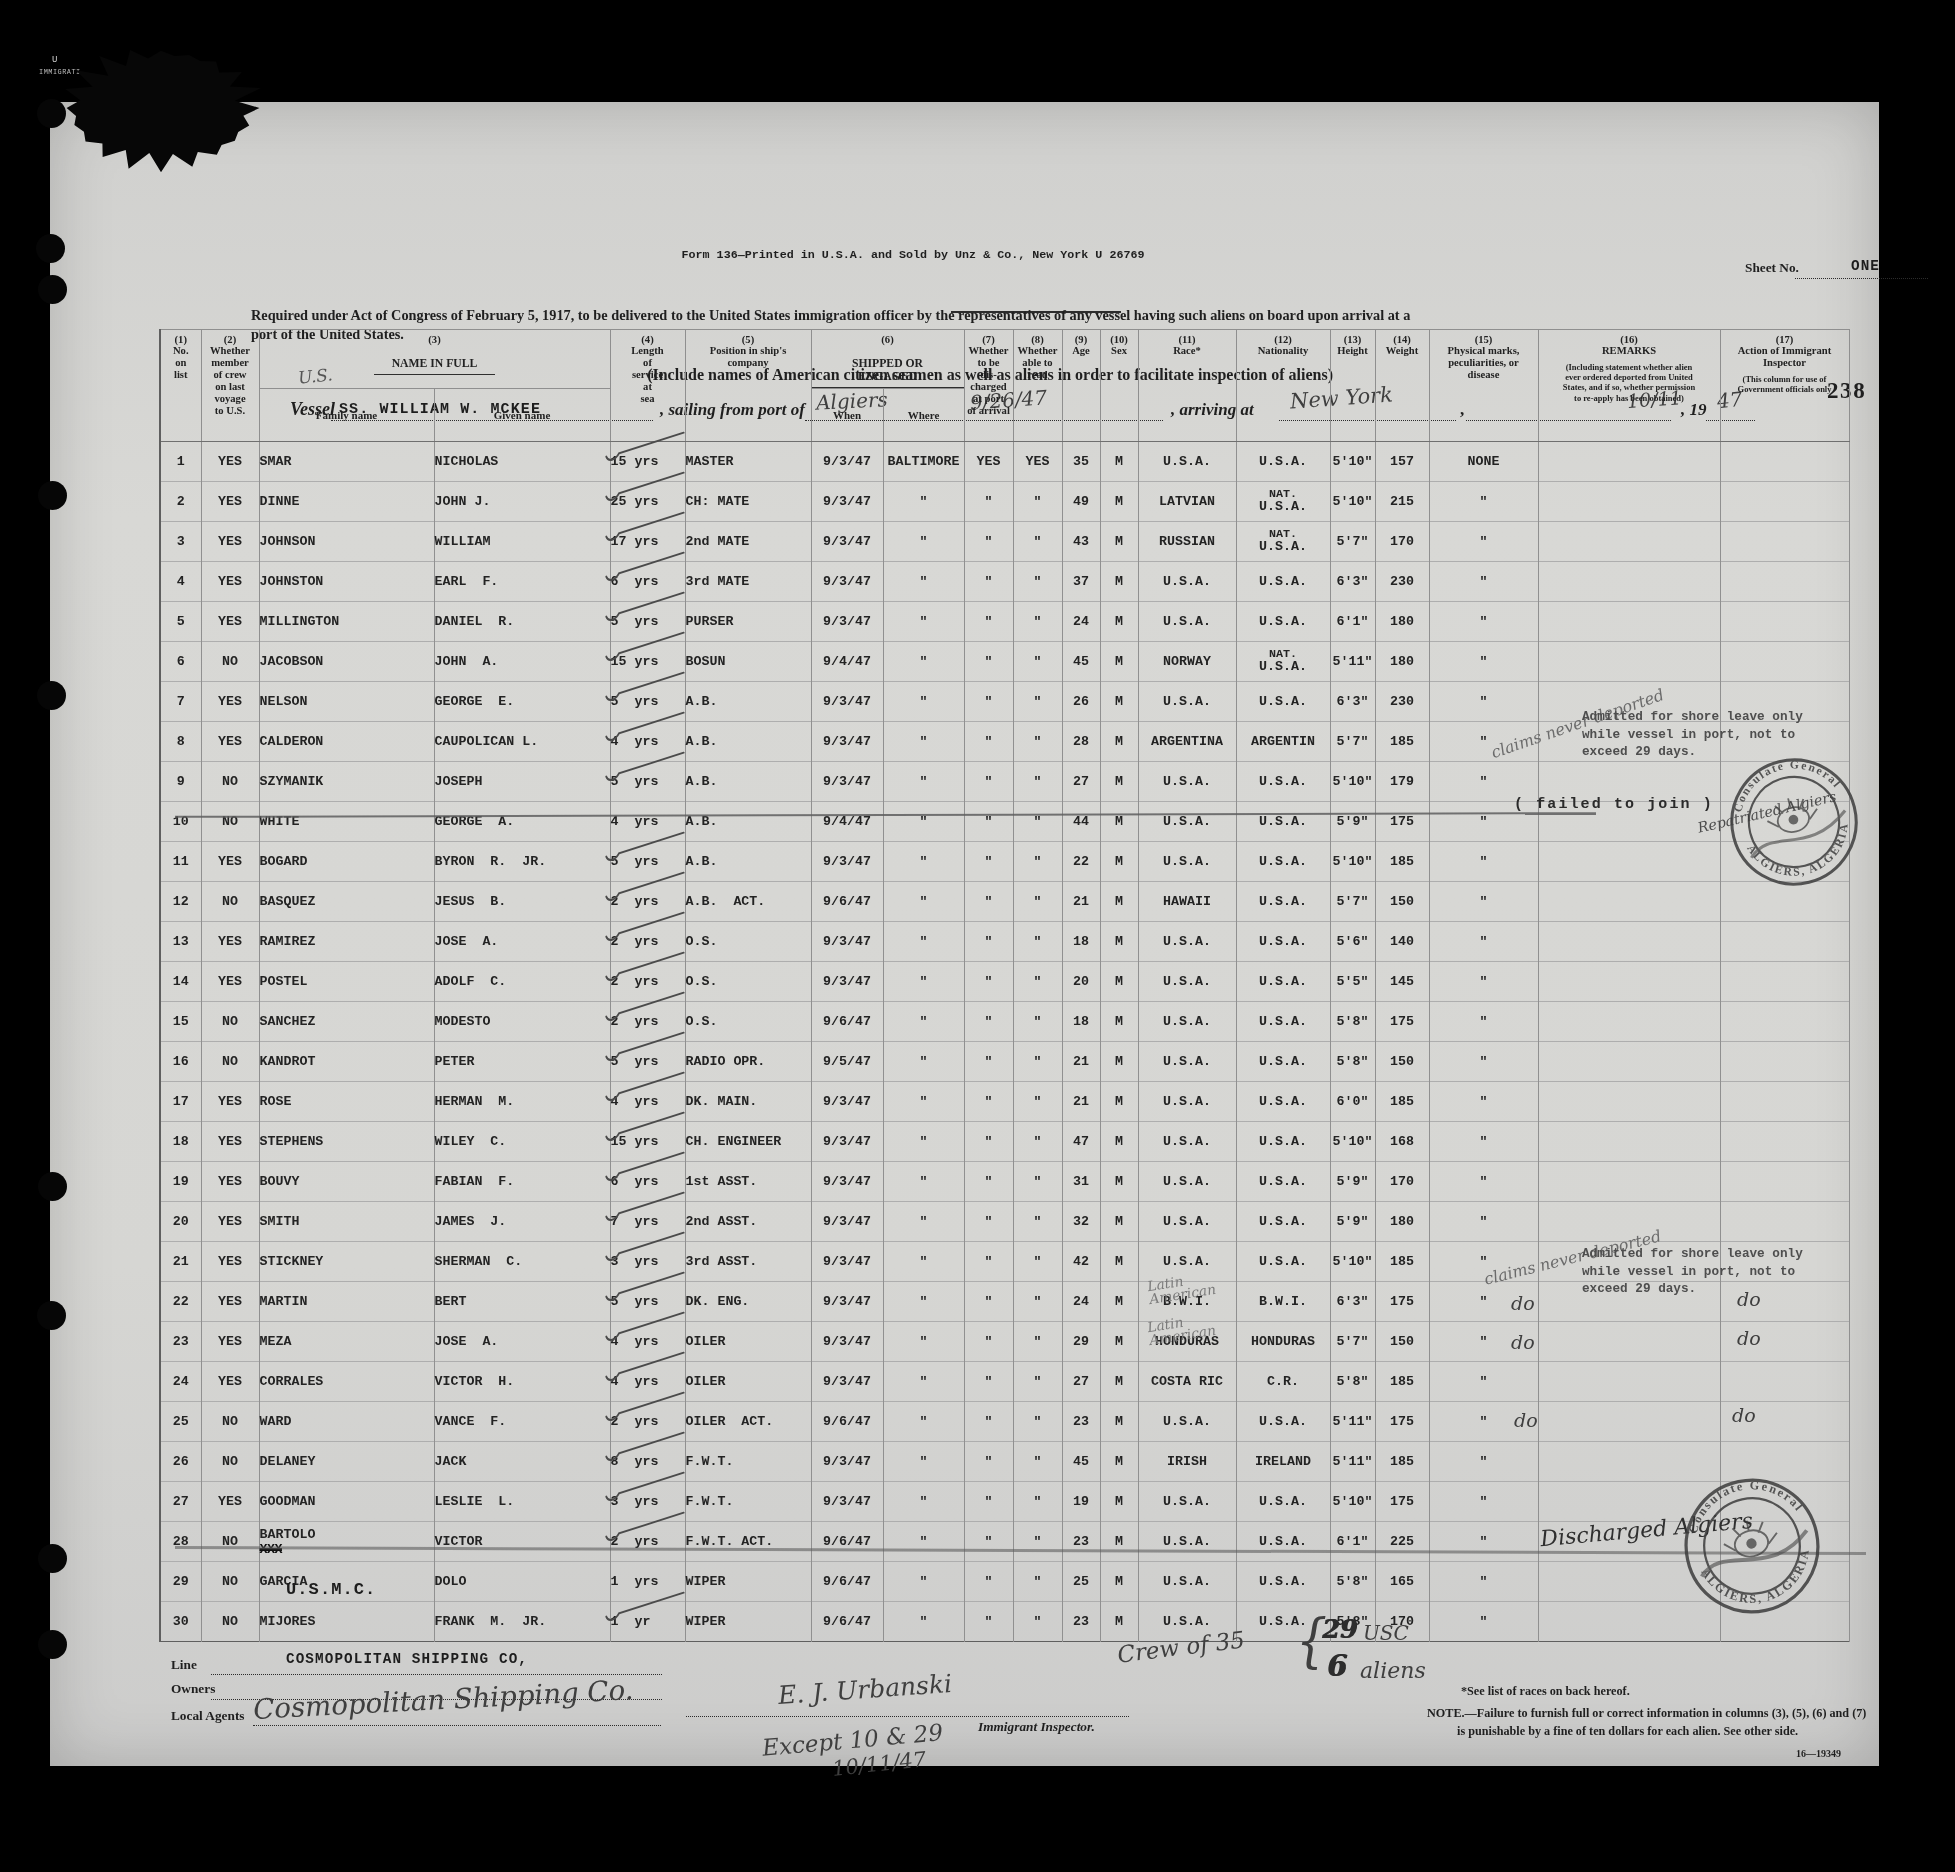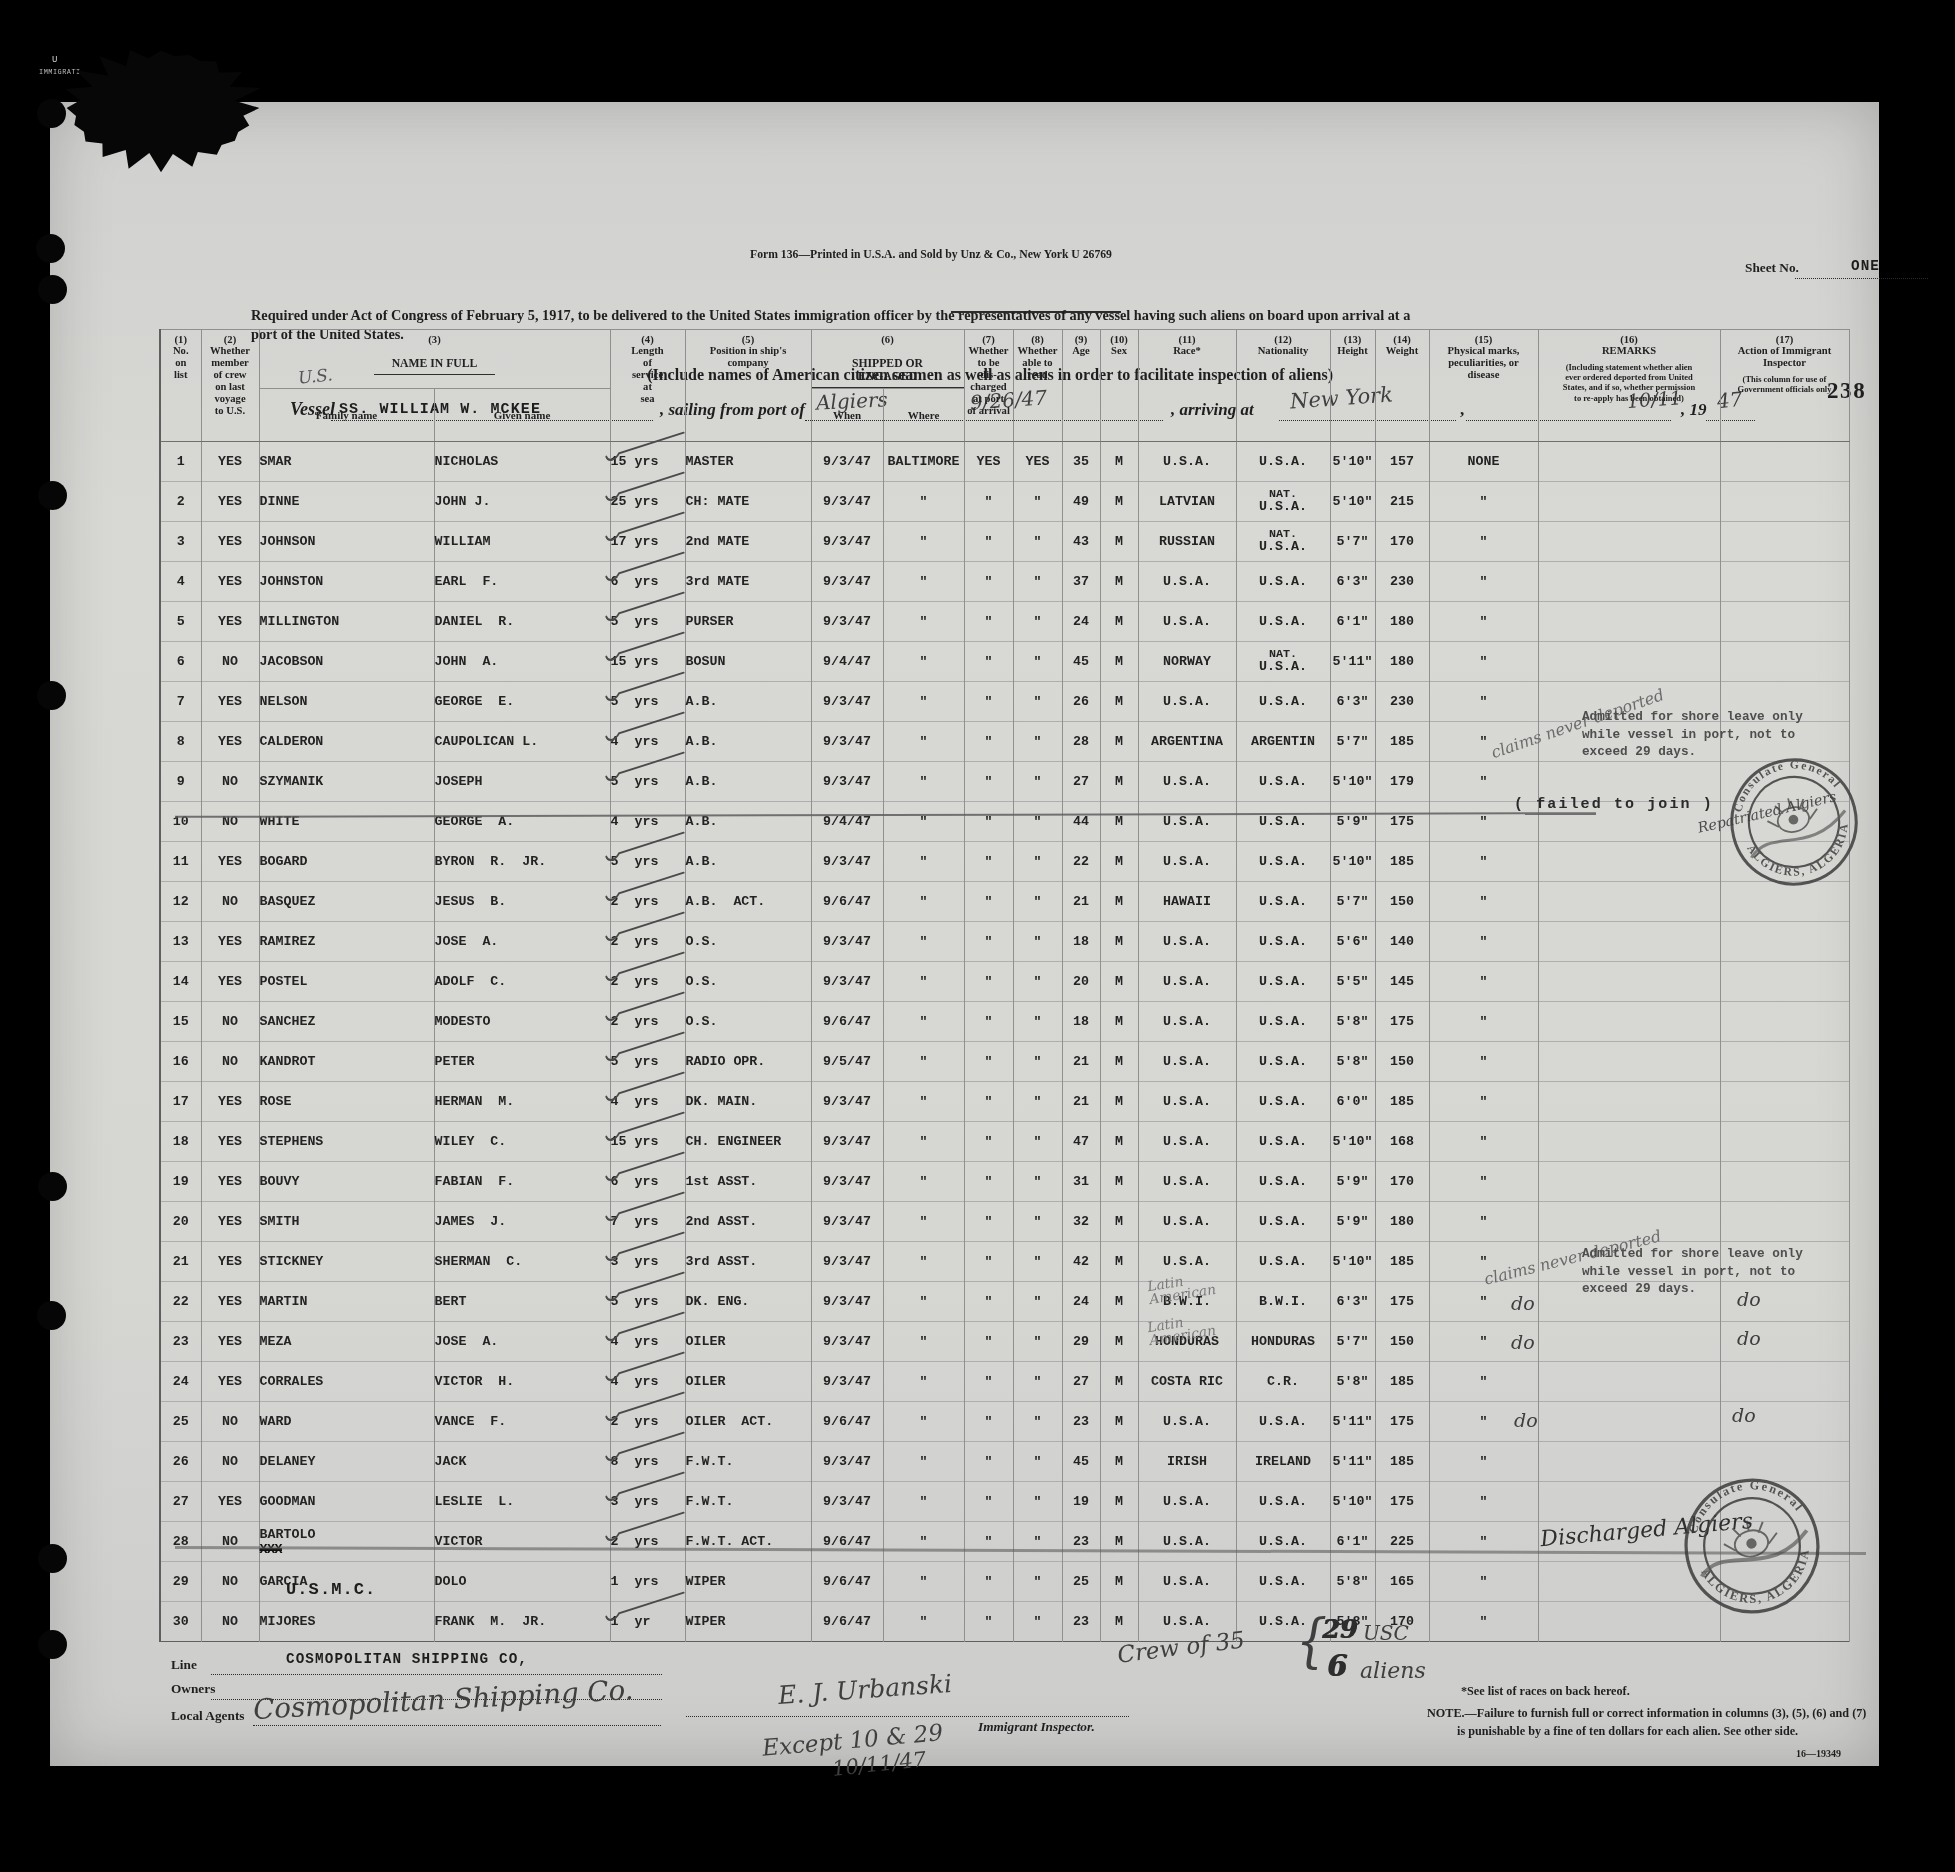--- a/index.html
+++ b/index.html
@@ -12,21 +12,21 @@
   .serif{font-family:"Liberation Serif",serif;color:#1f1f1f;}
   .mono{font-family:"Liberation Mono","DejaVu Sans Mono",monospace;font-weight:bold;color:#1d1d1d;}
   .hw{font-family:"DejaVu Serif",serif;font-style:italic;color:#3f3f3f;white-space:nowrap;}
   .pencil{color:#6b6b6b;}
   .prewrap{white-space:pre-line;}
   .dots{position:absolute;height:0;border-bottom:1.6px dotted #2b2b2b;}
   .hole{position:absolute;width:29px;height:29px;border-radius:50%;background:#060606;}
   .strike{position:absolute;height:1.6px;background:#5e5e5e;opacity:.85;}
 
   
-  #form-line{left:629px;top:146px;width:504px;text-align:center;font-size:11.7px;font-weight:bold;}
+  #form-line{left:611px;top:146px;width:504px;text-align:center;font-size:11.7px;font-weight:bold;font-family:Liberation Mono, monospace;}
   #sheet-label{left:1695px;top:158px;font-size:13.3px;font-weight:bold;}
   #sheet-value{left:1801px;top:156px;font-size:14.3px;letter-spacing:1.1px;}
   #dl-sheet{left:1745px;top:176px;width:133px;}
   #title{left:212px;top:169px;width:1346px;text-align:center;font-size:26.5px;font-weight:bold;
          letter-spacing:3.7px;word-spacing:4.2px;color:#161616;}
   #title-rule{left:901px;top:209px;width:170px;height:2.1px;background:#2c2c2c;}
   #req1{left:201px;top:204px;width:1574px;font-size:14.3px;font-weight:bold;line-height:19px;}
   #include-line{left:594px;top:264px;width:689px;text-align:right;font-size:16px;font-weight:bold;}
   #hw-us{left:248px;top:264px;font-size:17px;transform:rotate(-6deg);color:#555;}
   #vessel-label{left:240px;top:297px;font-size:18px;font-style:italic;font-weight:bold;}

